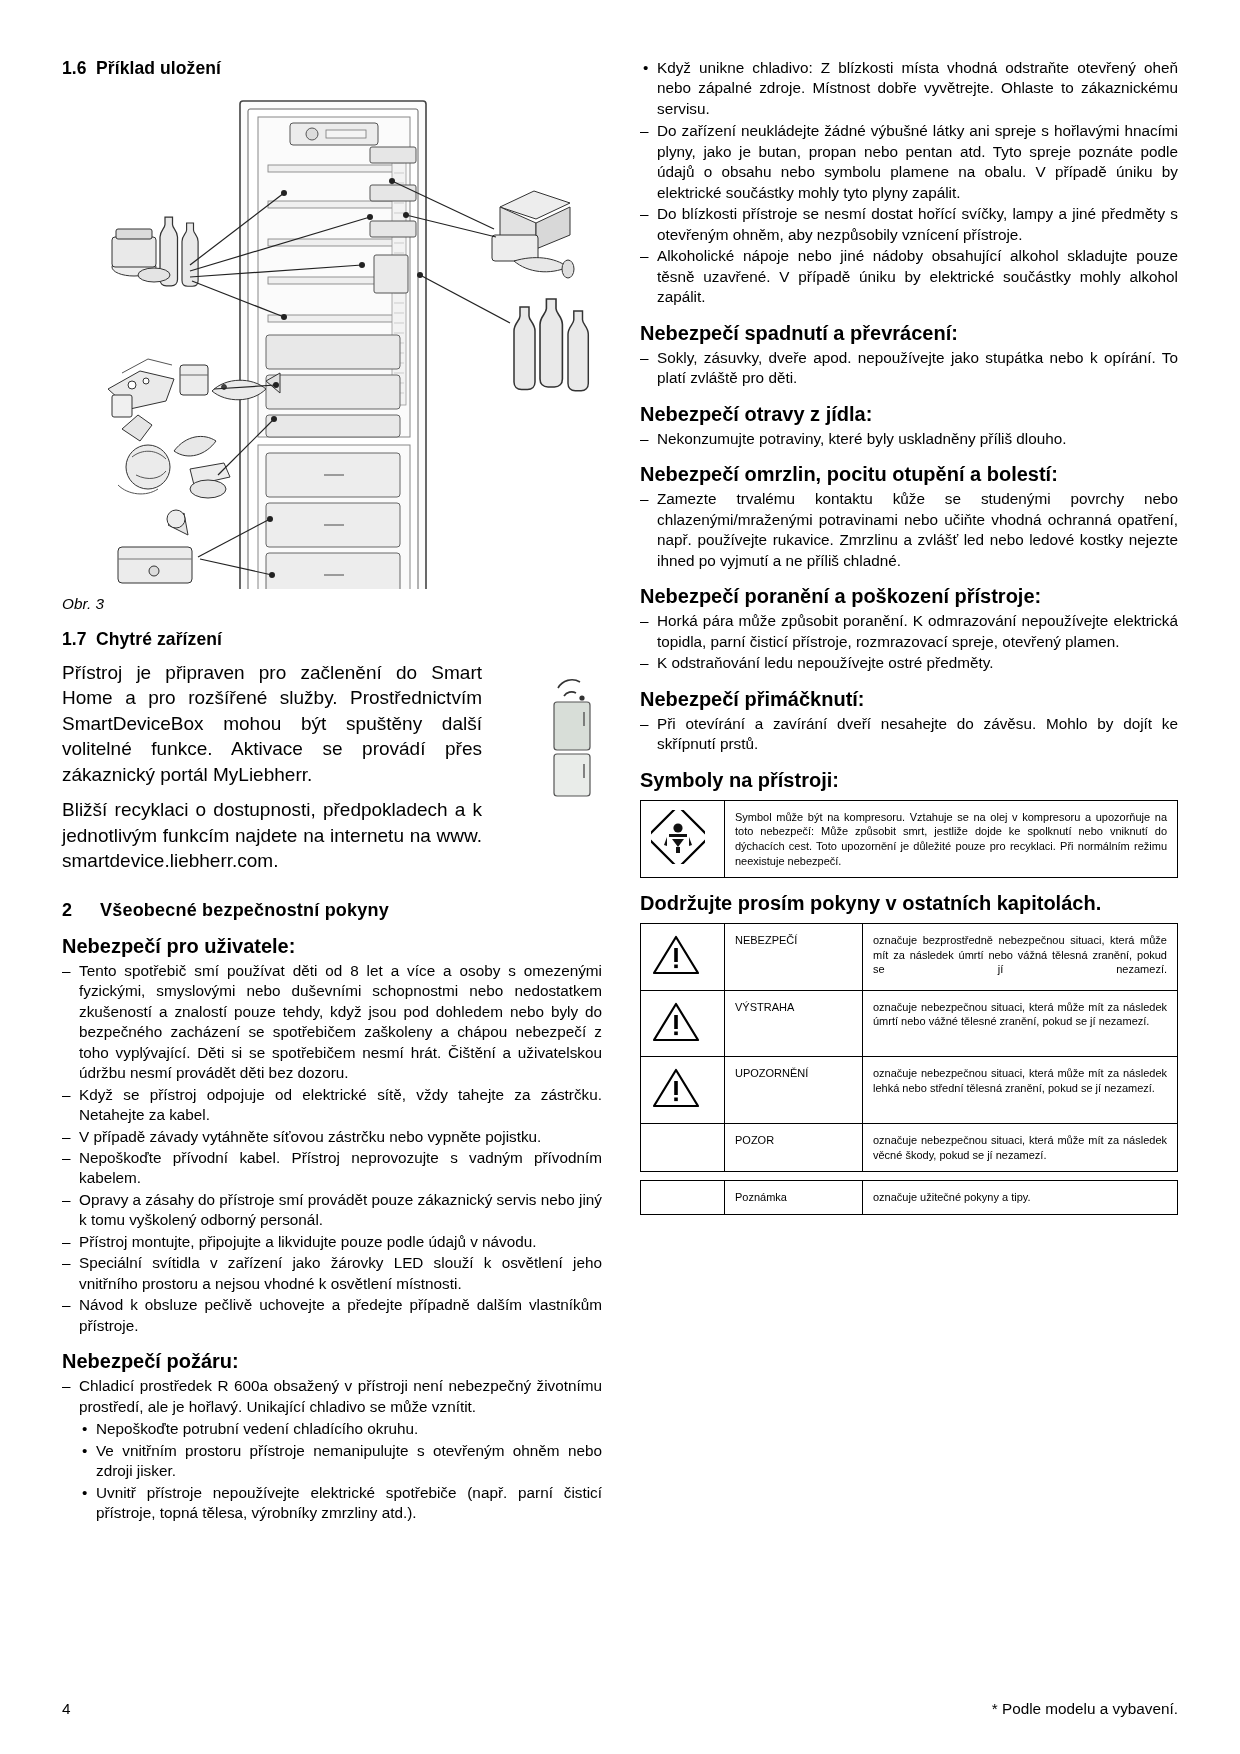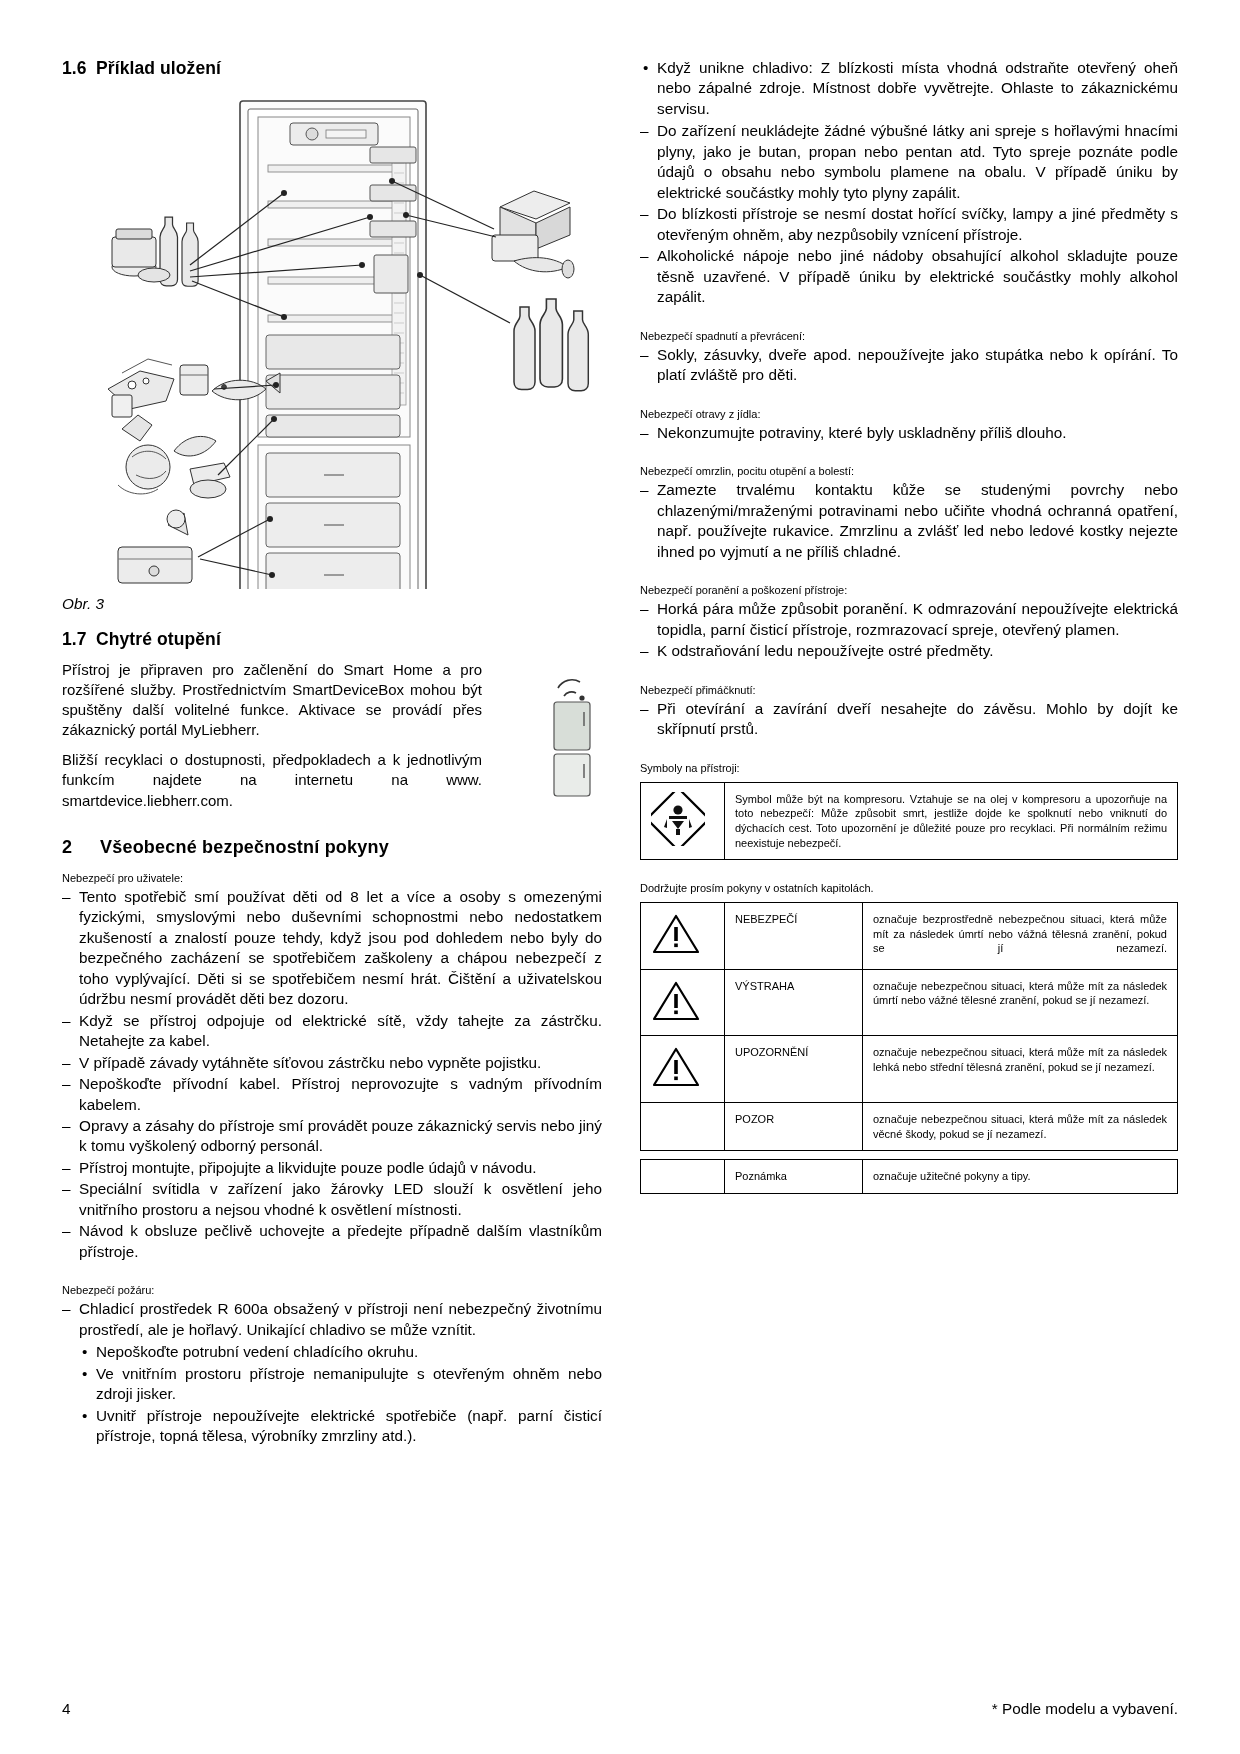--- a/index.html
+++ b/index.html
@@ -36,30 +36,30 @@
   }
   h2.sec .num { display: inline-block; min-width: 34px; }
   h1.chapter {
     font-size: 18px;
     font-weight: bold;
     margin: 26px 0 14px 0;
     letter-spacing: .2px;
   }
   h1.chapter .num { display: inline-block; min-width: 38px; }
   p.body {
-    font-size: 15px;
+    font-size: 19px;
     line-height: 1.34;
     margin: 0 0 10px 0;
     text-align: justify;
     hyphens: auto;
   }
   .subhead {
-    font-size: 11px;
-    font-weight: normal;
-    margin: 22px 0 3px 0;
+    font-size: 20px;
+    font-weight: bold;
+    margin: 14px 0 3px 0;
   }
   .subhead.first { margin-top: 8px; }
   ul.dash, ul.bullet {
     list-style: none;
     margin: 0 0 2px 0;
     padding: 0;
   }
   ul.dash > li {
     font-size: 15.3px;
     line-height: 1.34;
@@ -326,21 +326,21 @@
             <circle cx="212" cy="330" r="3"></circle>
             <circle cx="208" cy="430" r="3"></circle>
             <circle cx="210" cy="486" r="3"></circle>
           </g>
         </svg>
       </div>
 
       <div class="caption">Obr. 3</div>
 
       <h2 class="sec">
-        <span class="num">1.7</span><span>Chytré otupění</span>
+        <span class="num">1.7</span><span>Chytré zařízení</span>
       </h2>
 
       <div class="smart-wrap">
         <div class="smart-icon">
           <svg width="62" height="135" viewBox="0 0 62 135" xmlns="http://www.w3.org/2000/svg">
 
             <g fill="none" stroke="#333" stroke-width="1.6">
               <path d="M18,24 a16,16 0 0 1 22,-6"></path>
               <path d="M24,32 a9,9 0 0 1 12,-3"></path>
             </g>

